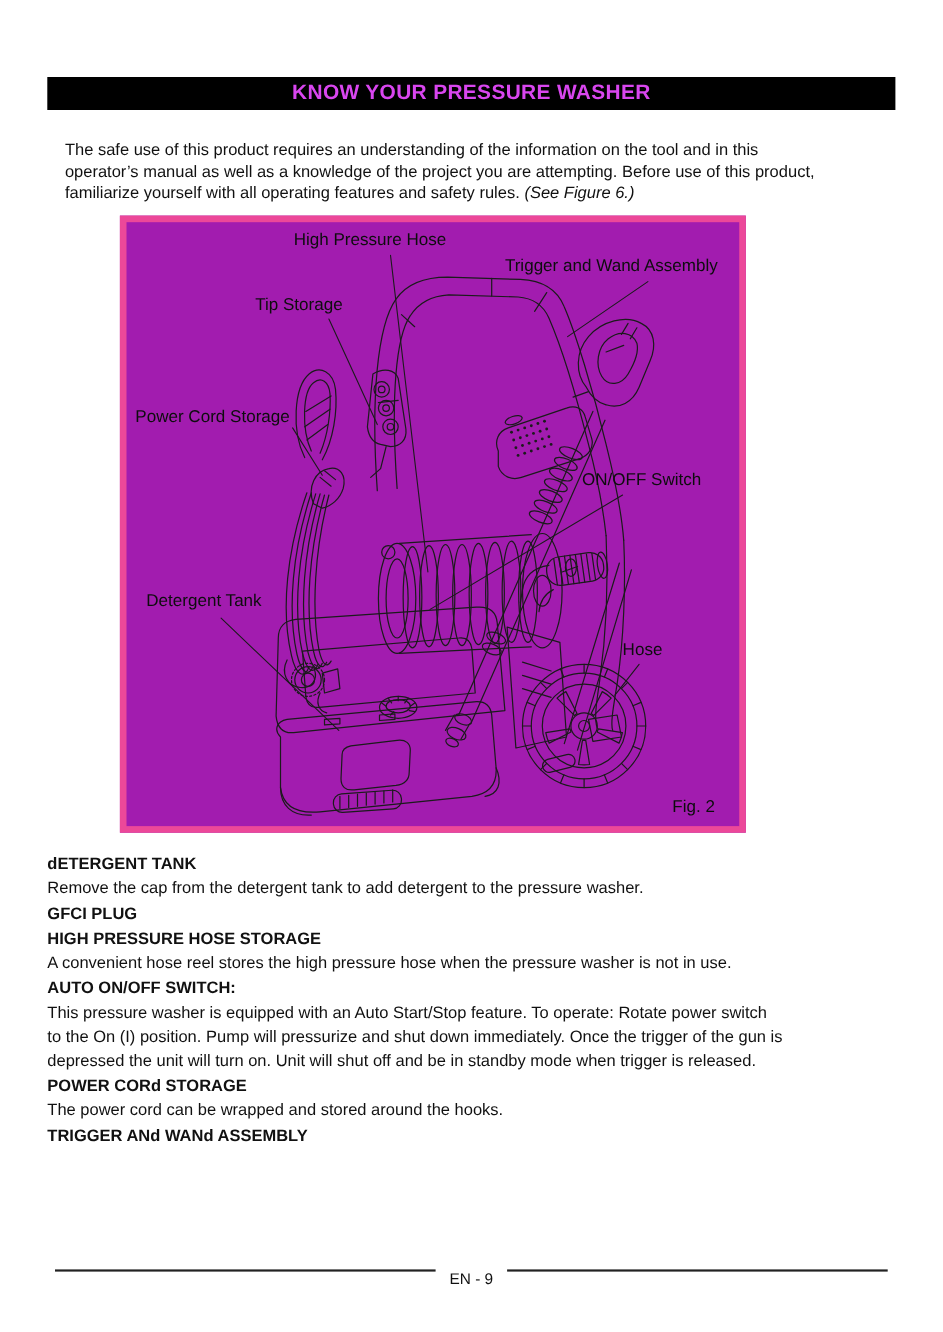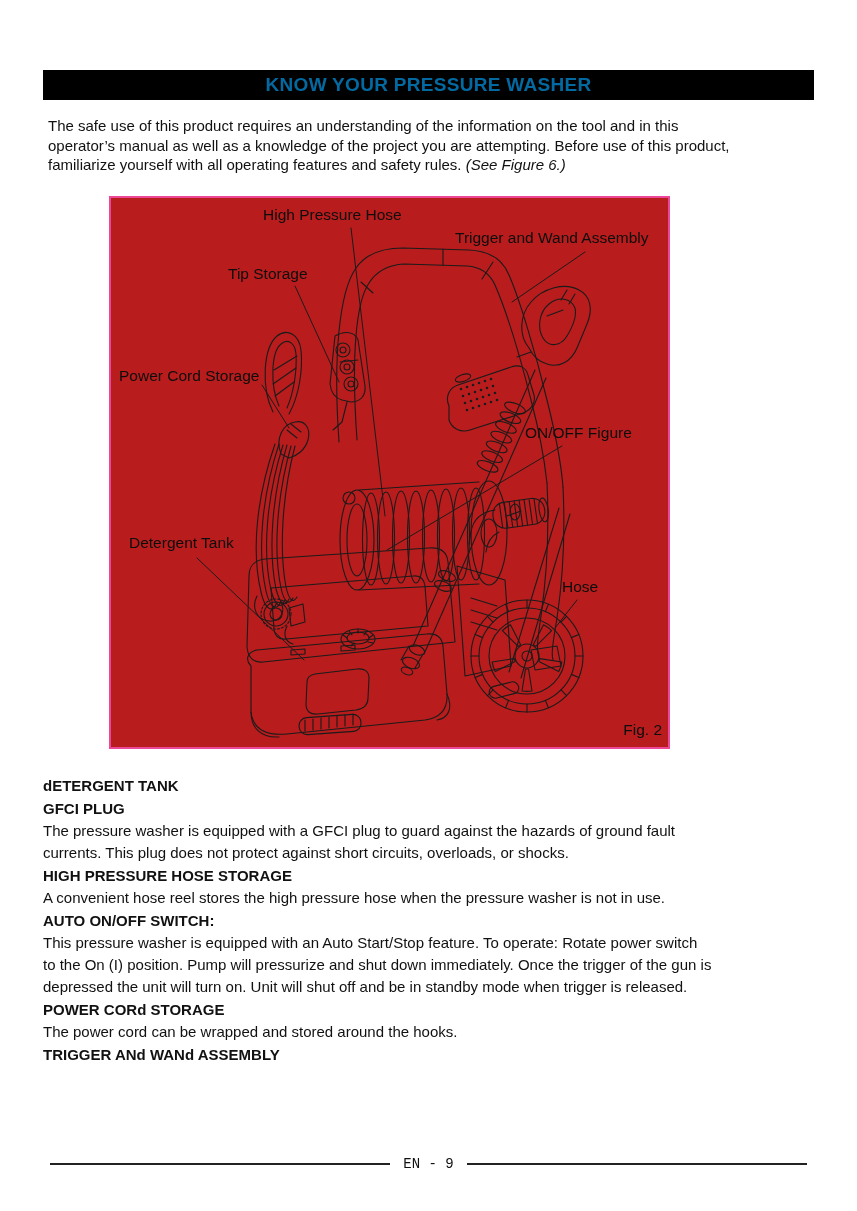--- a/index.html
+++ b/index.html
@@ -1,32 +1,32 @@
 <!DOCTYPE html>
 <html><head>
 <meta charset="utf-8">
 <style>
   html,body{margin:0;padding:0;background:#fff;}
   body{width:857px;height:1211px;position:relative;overflow:hidden;
        font-family:"Liberation Sans","DejaVu Sans",sans-serif;color:#111;}
   .bar{position:absolute;left:43px;top:70px;width:771px;height:30px;background:#000;
-       color:#0369a1;text-align:center;line-height:30px;font-size:19px;font-weight:bold;letter-spacing:.3px;}
+       color:#d946ef;text-align:center;line-height:30px;font-size:19px;font-weight:bold;letter-spacing:.3px;}
   .intro{position:absolute;left:43px;top:111px;width:778px;font-size:15px;line-height:19.5px;
-       white-space:pre-wrap;margin:5px;}
+       white-space:pre-wrap;margin:16px;}
   .intro .it{font-style:italic;}
-  .figbox{position:absolute;left:109px;top:196px;width:557px;height:549px;border:2px solid #ec4899;
-       box-sizing:content-box;background:#b91c1c;}
+  .figbox{position:absolute;left:109px;top:196px;width:557px;height:549px;border:6px solid #ec4899;
+       box-sizing:content-box;background:#a21caf;}
   .figbox svg{position:absolute;left:0;top:0;}
   .flabel{position:absolute;font-size:15.5px;white-space:nowrap;color:#0d0d0d;}
-  .fcaption{position:absolute;right:6px;bottom:8px;font-size:15.5px;color:#0d0d0d;}
+  .fcaption{position:absolute;right:22px;bottom:8px;font-size:15.5px;color:#0d0d0d;}
   .sections{position:absolute;left:43px;top:774px;width:780px;}
   .sec-h{margin:0;font-size:15px;line-height:23px;font-weight:bold;}
   .sec-b{margin:0;font-size:15px;line-height:22px;white-space:pre-wrap;}
   .footer{position:absolute;left:50px;top:1154px;width:757px;height:20px;
-       display:flex;align-items:center;gap:13px;font-family:Liberation Mono, monospace;}
+       display:flex;gap:13px;}
   .footer .rule{flex:1;border-top:2px solid #222;height:0;}
   .footer .pg{font-size:14px;color:#111;white-space:nowrap;}
 </style>
 </head>
 <body>
 
 <div class="bar">
   <span>KNOW YOUR PRESSURE WASHER</span>
 </div>
 
@@ -231,31 +231,30 @@
         <use href="#spk" transform="rotate(216 416 458)"></use>
         <use href="#spk" transform="rotate(288 416 458)"></use>
       </g>
     </g>
   </svg>
 
   <div class="flabel" style="left:152px;top:8px">High Pressure Hose</div>
   <div class="flabel" style="left:344px;top:31px">Trigger and Wand Assembly</div>
   <div class="flabel" style="left:117px;top:67px">Tip Storage</div>
   <div class="flabel" style="left:8px;top:169px">Power Cord Storage</div>
-  <div class="flabel" style="left:414px;top:226px">ON/OFF Figure</div>
+  <div class="flabel" style="left:414px;top:226px">ON/OFF Switch</div>
   <div class="flabel" style="left:18px;top:336px">Detergent Tank</div>
   <div class="flabel" style="left:451px;top:380px">Hose</div>
   <div class="fcaption">Fig. 2</div>
 </div>
 
 <div class="sections">
   <h3 class="sec-h">dETERGENT TANK</h3>
+  <p class="sec-b">Remove the cap from the detergent tank to add detergent to the pressure washer.</p>
   <h3 class="sec-h">GFCI PLUG</h3>
-  <p class="sec-b">The pressure washer is equipped with a GFCI plug to guard against the hazards of ground fault
-currents. This plug does not protect against short circuits, overloads, or shocks.</p>
   <h3 class="sec-h">HIGH PRESSURE HOSE STORAGE</h3>
   <p class="sec-b">A convenient hose reel stores the high pressure hose when the pressure washer is not in use.</p>
   <h3 class="sec-h">AUTO ON/OFF SWITCH:</h3>
   <p class="sec-b">This pressure washer is equipped with an Auto Start/Stop feature. To operate: Rotate power switch
 to the On (I) position. Pump will pressurize and shut down immediately. Once the trigger of the gun is
 depressed the unit will turn on. Unit will shut off and be in standby mode when trigger is released.</p>
   <h3 class="sec-h">POWER CORd STORAGE</h3>
   <p class="sec-b">The power cord can be wrapped and stored around the hooks.</p>
   <h3 class="sec-h">TRIGGER ANd WANd ASSEMBLY</h3>
 </div>

